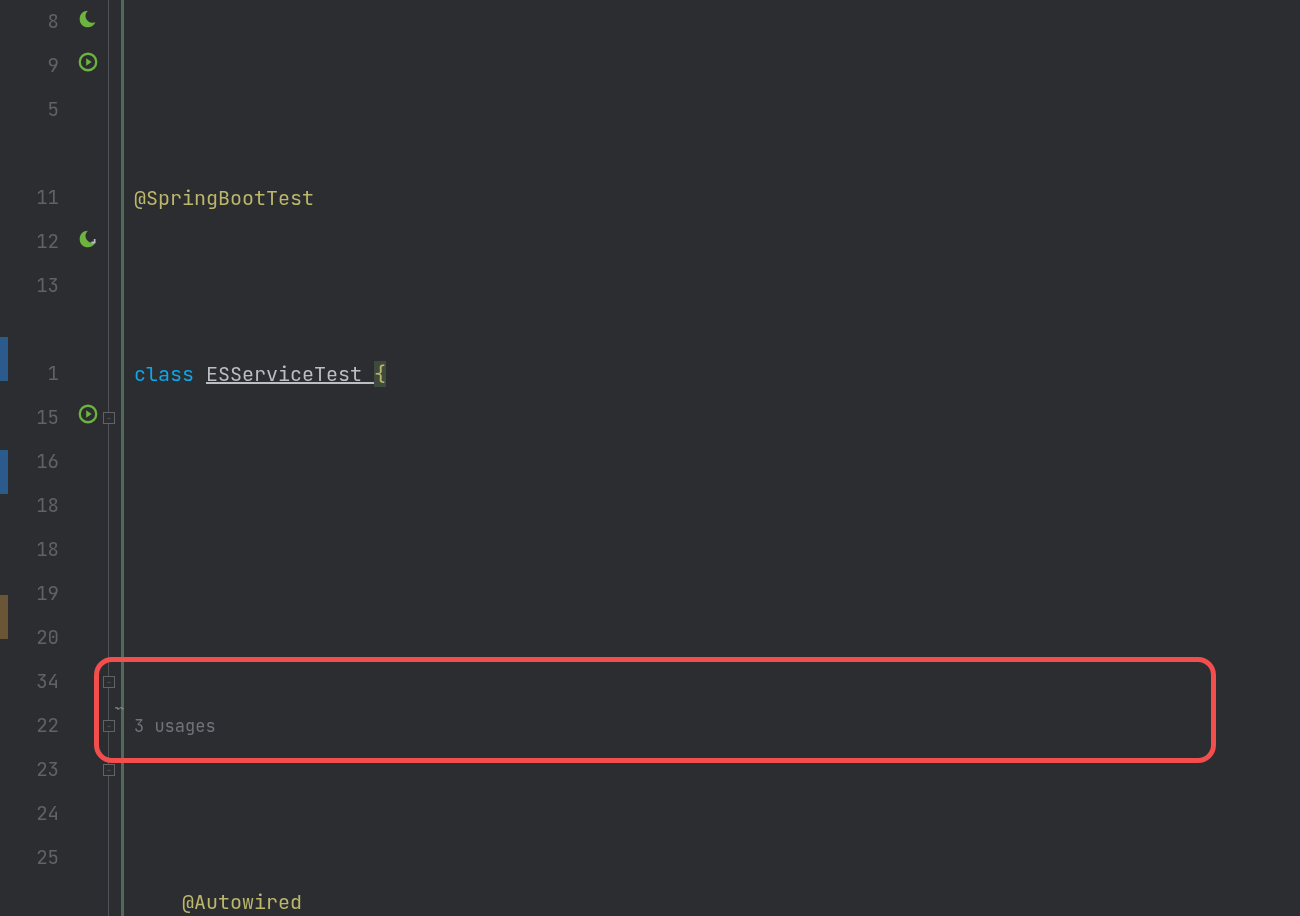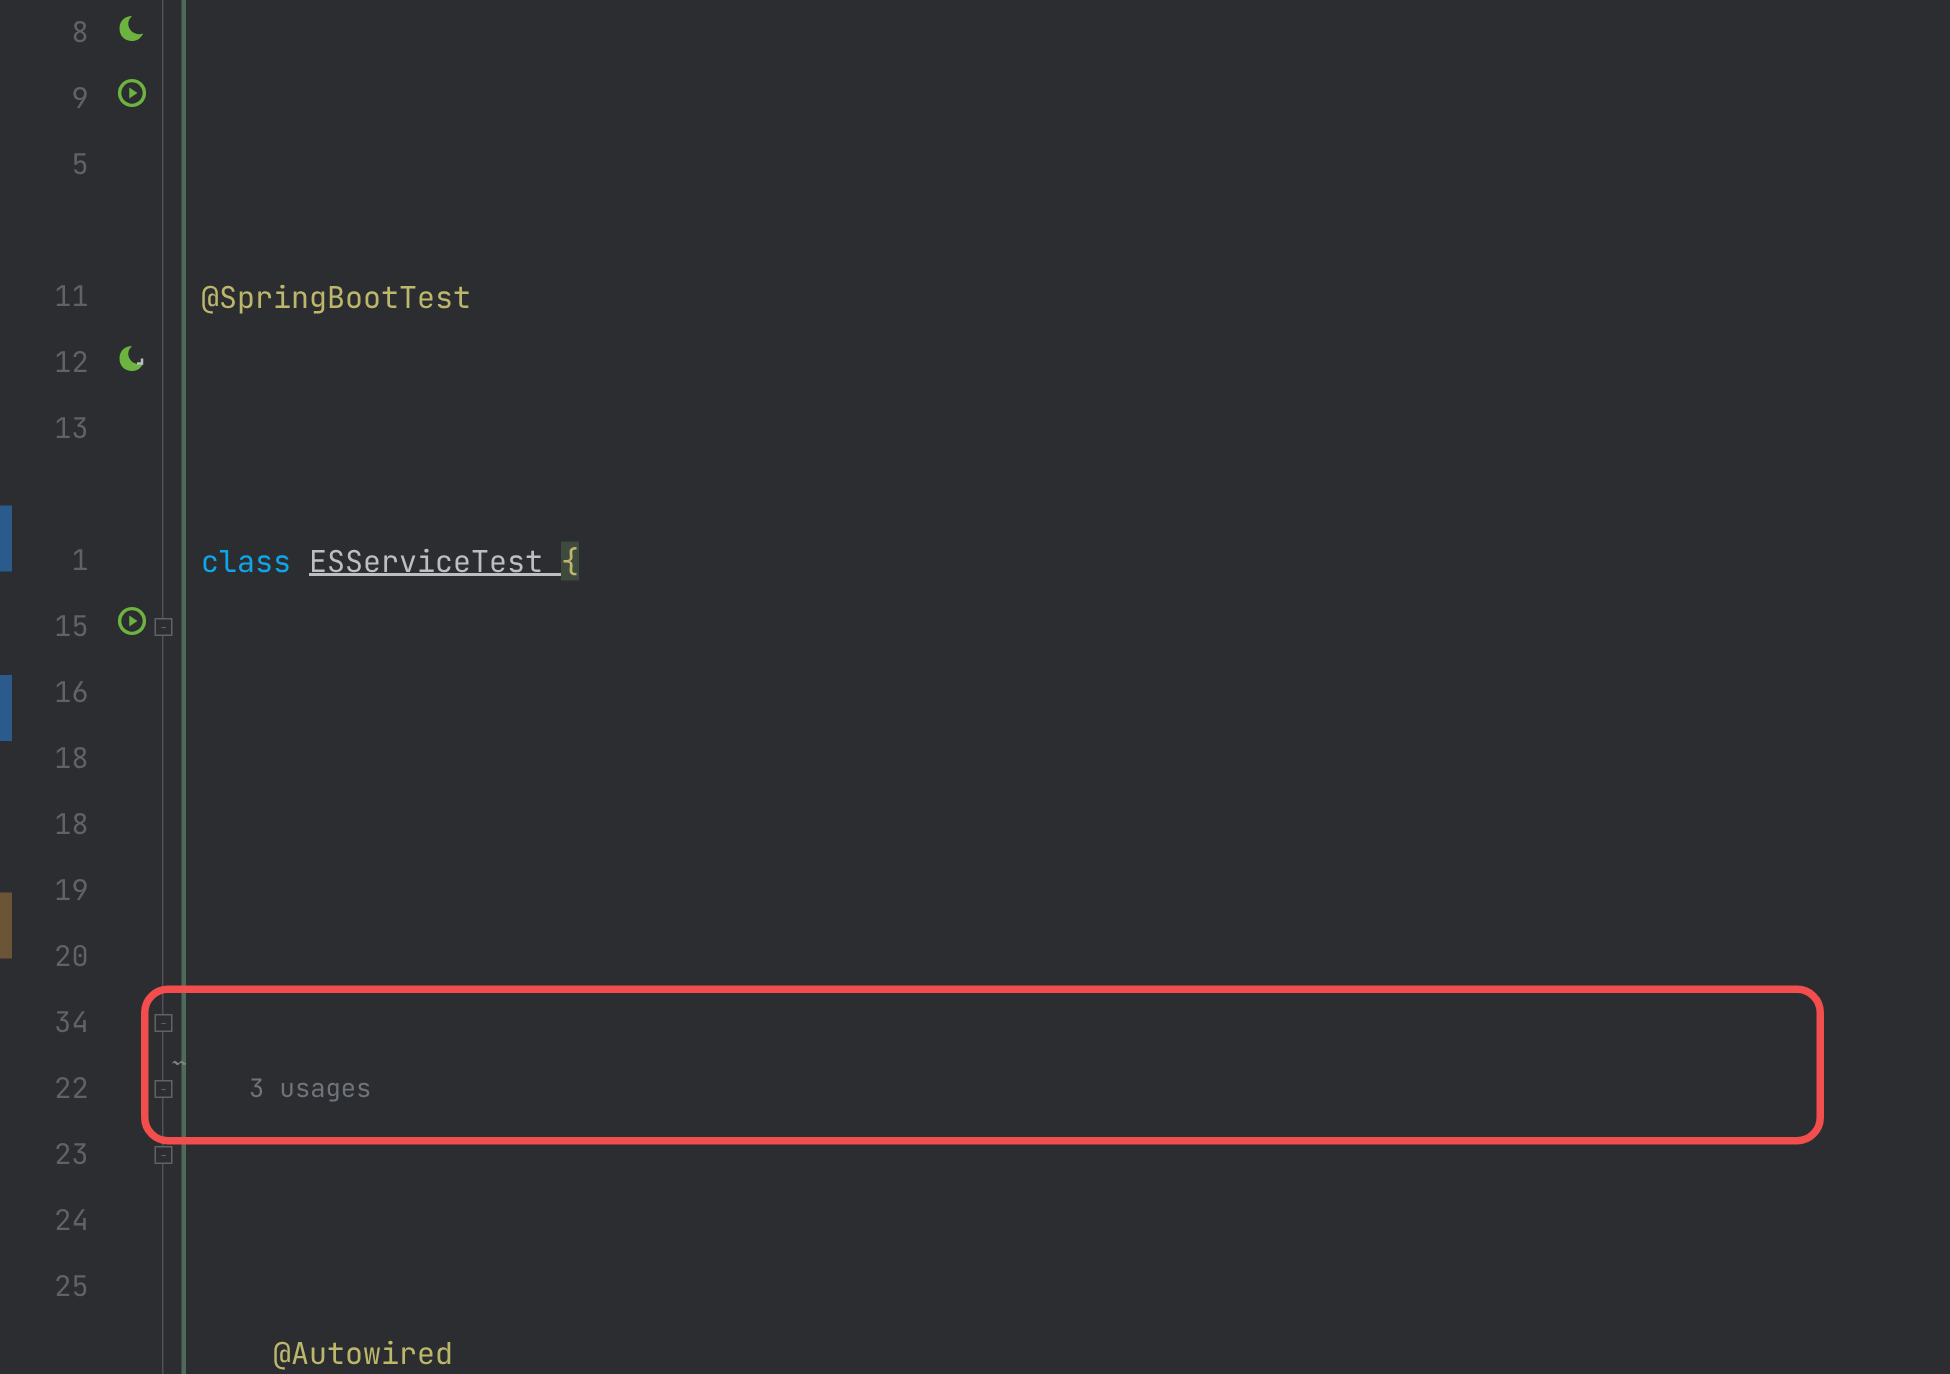--- a/index.html
+++ b/index.html
@@ -92,21 +92,20 @@
       padding-left: 10px;
       white-space: pre;
     }
     .code-line { height: 44px; white-space: pre; }
     .code-line.hint {
       height: 44px;
       color: #6f737a;
       font-size: 17px;
       display: flex;
       align-items: center;
-      margin-left: 32px;
     }
     .annotation { color: #bdb76b; }
     .keyword { color: #0ea5e9; }
     .typecolor { color: #bcbec4; text-decoration: underline; }
     .brace-hi {
       background: #3e4a3e;
     }
     .highlight-box {
       position: absolute;
       border: 5px solid #f24e4e;

